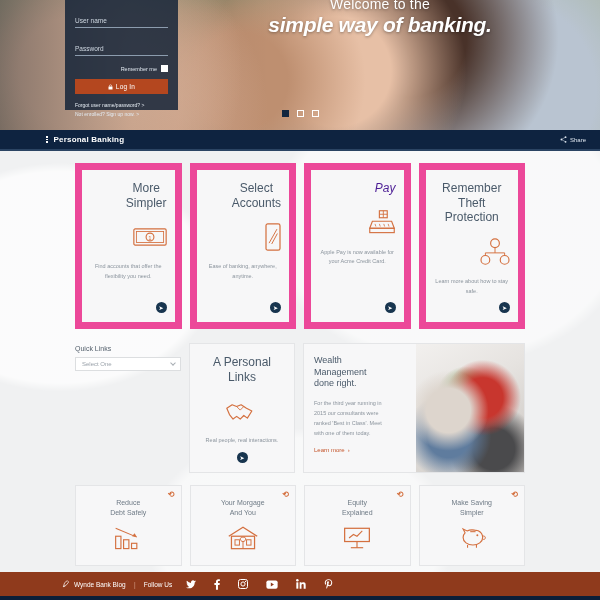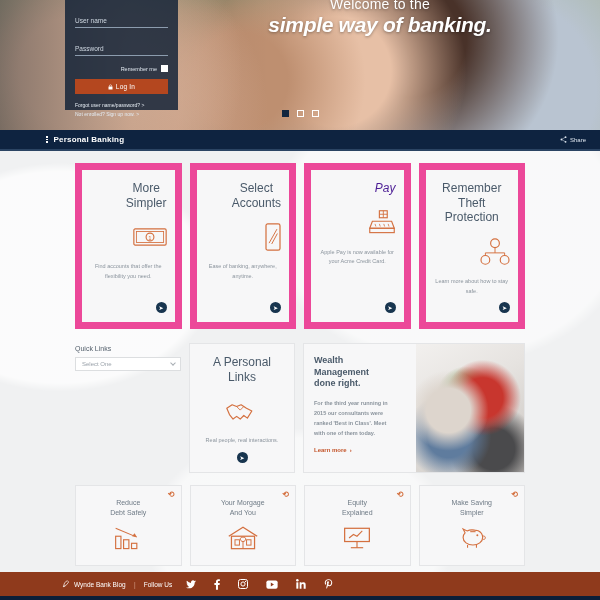--- a/index.html
+++ b/index.html
@@ -175,21 +175,21 @@
   .touch-card {
     width: 106px; background: #f7f7f8; border: 1px solid #e4e5e7;
     display: flex; flex-direction: column; align-items: center;
     padding: 11px 8px 9px 8px;
   }
 
   .promo {
     flex: 1; display: flex; background: #f7f7f8; border: 1px solid #e4e5e7;
     overflow: hidden;
   }
-  .promo-text { flex: 1; padding: 11px 24px 8px 10px; font-weight: bold; }
+  .promo-text { flex: 1; padding: 11px 24px 8px 10px; }
   .promo-title { font-size: 9px; color: #4a5a6a; line-height: 1.28; }
   .promo-body {
     font-size: 5.5px; color: #8b949d; line-height: 1.85;
     margin-top: 8px;
   }
   .promo-cta {
     display: inline-flex; align-items: center; gap: 3px;
     font-size: 6px; color: #c4552b; margin-top: 9px; cursor: pointer;
   }
   .promo-photo {

